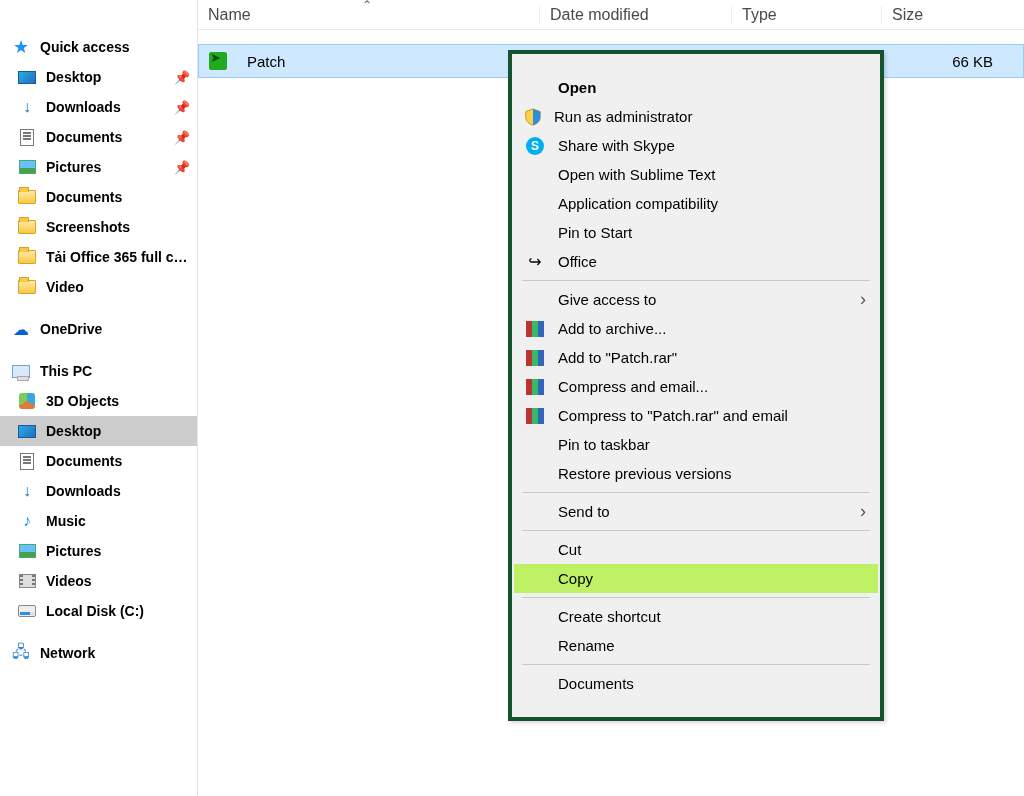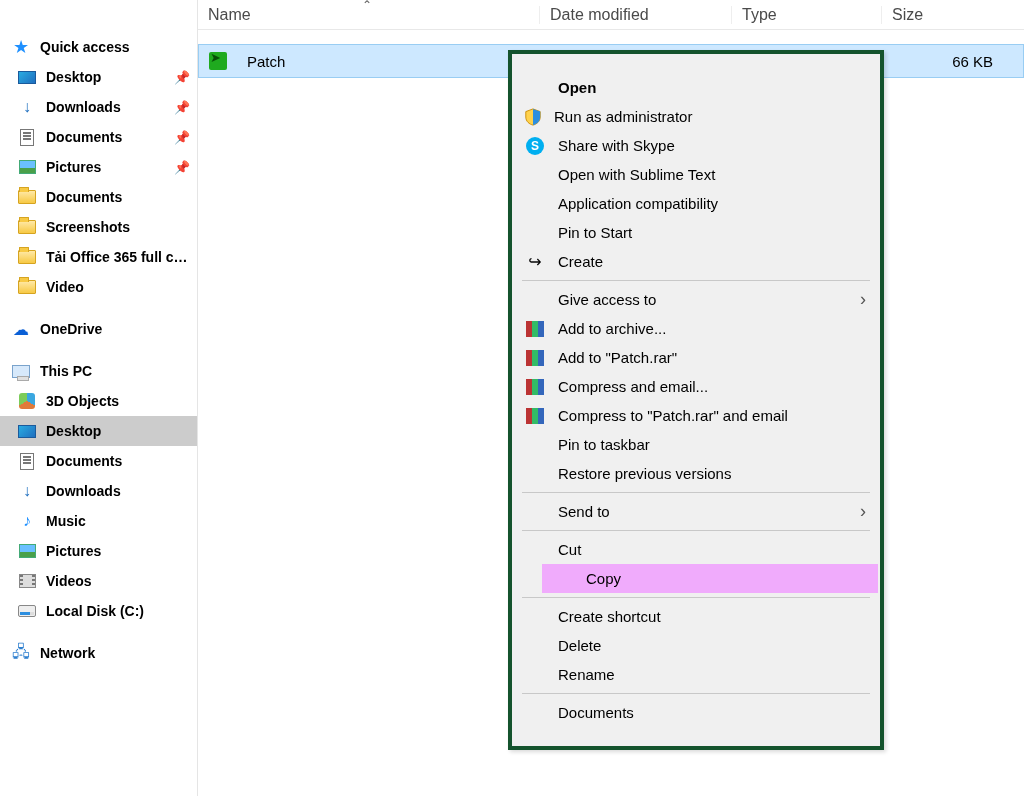--- a/index.html
+++ b/index.html
@@ -70,21 +70,21 @@
     position: absolute; left: 310px; top: 50px;
     width: 376px; background: #f0f0f0; border: 4px solid #14532d;
     box-shadow: 2px 2px 4px rgba(0,0,0,.15);
     padding: 19px 2px;
   }
   .mitem {
     display:flex; align-items:center; gap:12px;
     height: 29px; padding: 0 10px 0 10px; font-size:15px;
     position:relative;
   }
-  .mitem.hover { background:#f0abfc;margin-left:28px; }
+  .mitem.hover { background:#bef264; }
   .mitem.bold { font-weight:600; }
   .micon { width:22px; display:flex; align-items:center; justify-content:center; font-size:16px;}
   .sep { height: 0; border-top: 1px solid #c8c8c8; margin: 4px 8px; }
   .arrowr { position:absolute; right:12px; font-size:18px; color:#555; }
   .shield { display:inline-flex;width:18px;height:18px;position:relative;}
   .shield svg{width:18px;height:18px;}
   .books { width:18px;height:16px;background:linear-gradient(90deg,#b33 0 6px,#3b6 6px 12px,#36b 12px 18px);}
   .def { width:18px;height:18px;position:relative;}
   .def::before{content:"";position:absolute;inset:0;background:conic-gradient(#fff 0 25%,#1e90ff 25% 50%,#fff 50% 75%,#1e90ff 75% 100%);border-radius:3px;}
   .share { font-size:16px;}
@@ -262,21 +262,21 @@
       <div class="mitem">
         <span class="micon"></span>
         <span>Application compatibility</span>
       </div>
       <div class="mitem">
         <span class="micon"></span>
         <span>Pin to Start</span>
       </div>
       <div class="mitem">
         <span class="micon share">↪</span>
-        <span>Create</span>
+        <span>Office</span>
       </div>
       <div class="sep"></div>
       <div class="mitem">
         <span class="micon"></span>
         <span>Give access to</span>
         <span class="arrowr">›</span>
       </div>
       <div class="mitem">
         <span class="micon">
             <span class="books"></span>
@@ -324,24 +324,20 @@
         <span class="micon"></span>
         <span>Copy</span>
       </div>
       <div class="sep"></div>
       <div class="mitem">
         <span class="micon"></span>
         <span>Create shortcut</span>
       </div>
       <div class="mitem">
         <span class="micon"></span>
-        <span>Delete</span>
-      </div>
-      <div class="mitem">
-        <span class="micon"></span>
         <span>Rename</span>
       </div>
       <div class="sep"></div>
       <div class="mitem">
         <span class="micon"></span>
         <span>Documents</span>
       </div>
     </div>
   </div>
 </div>

